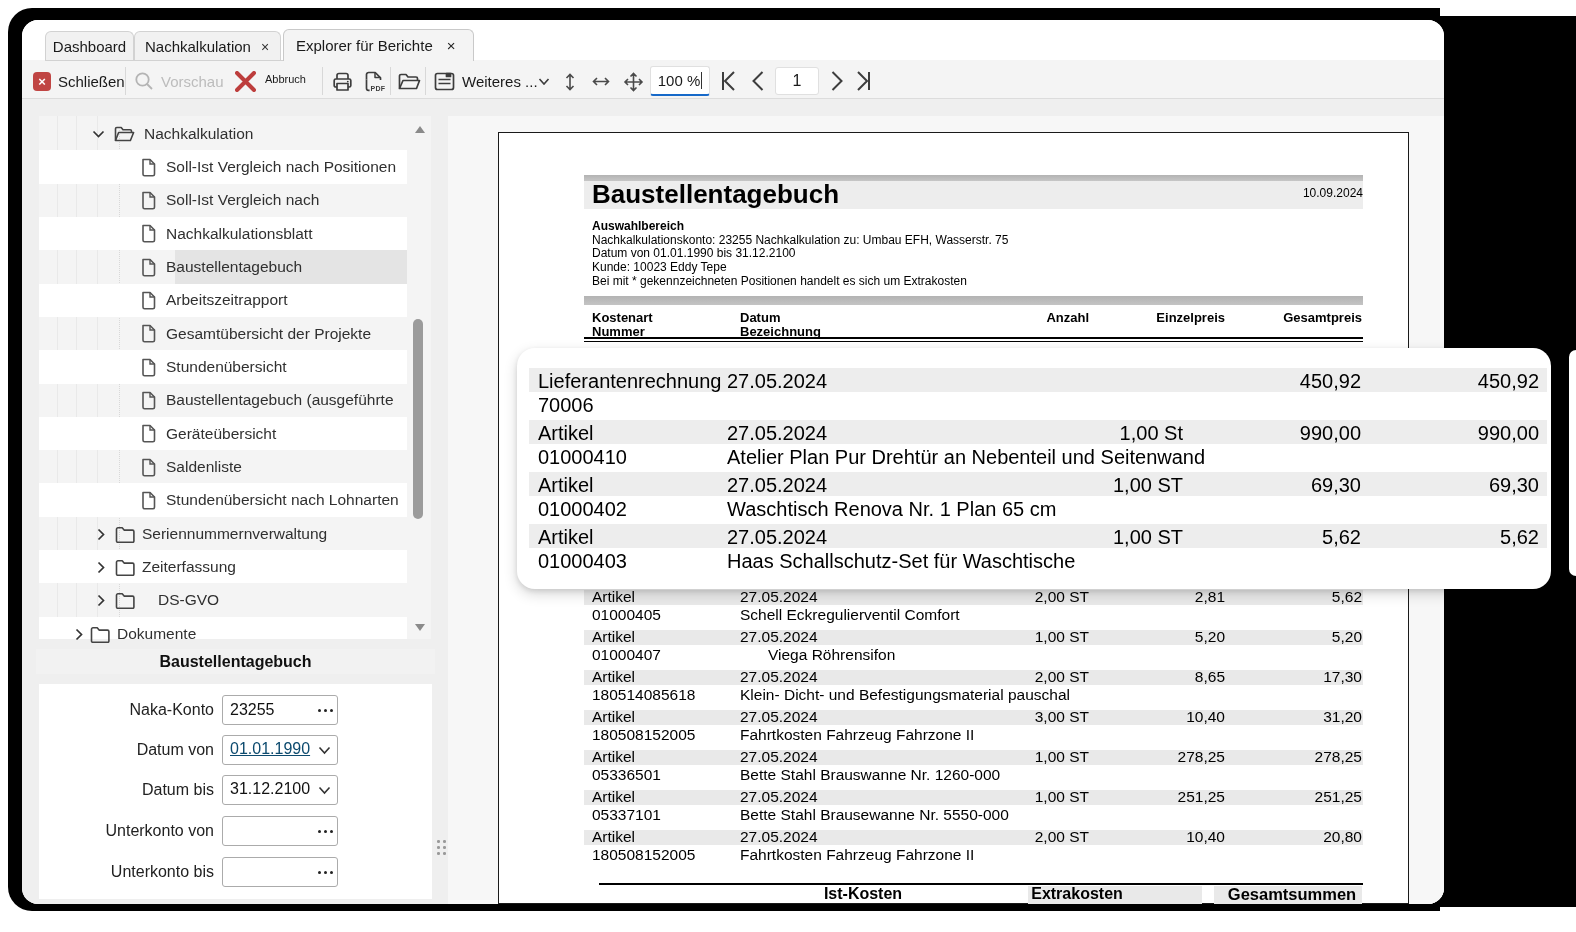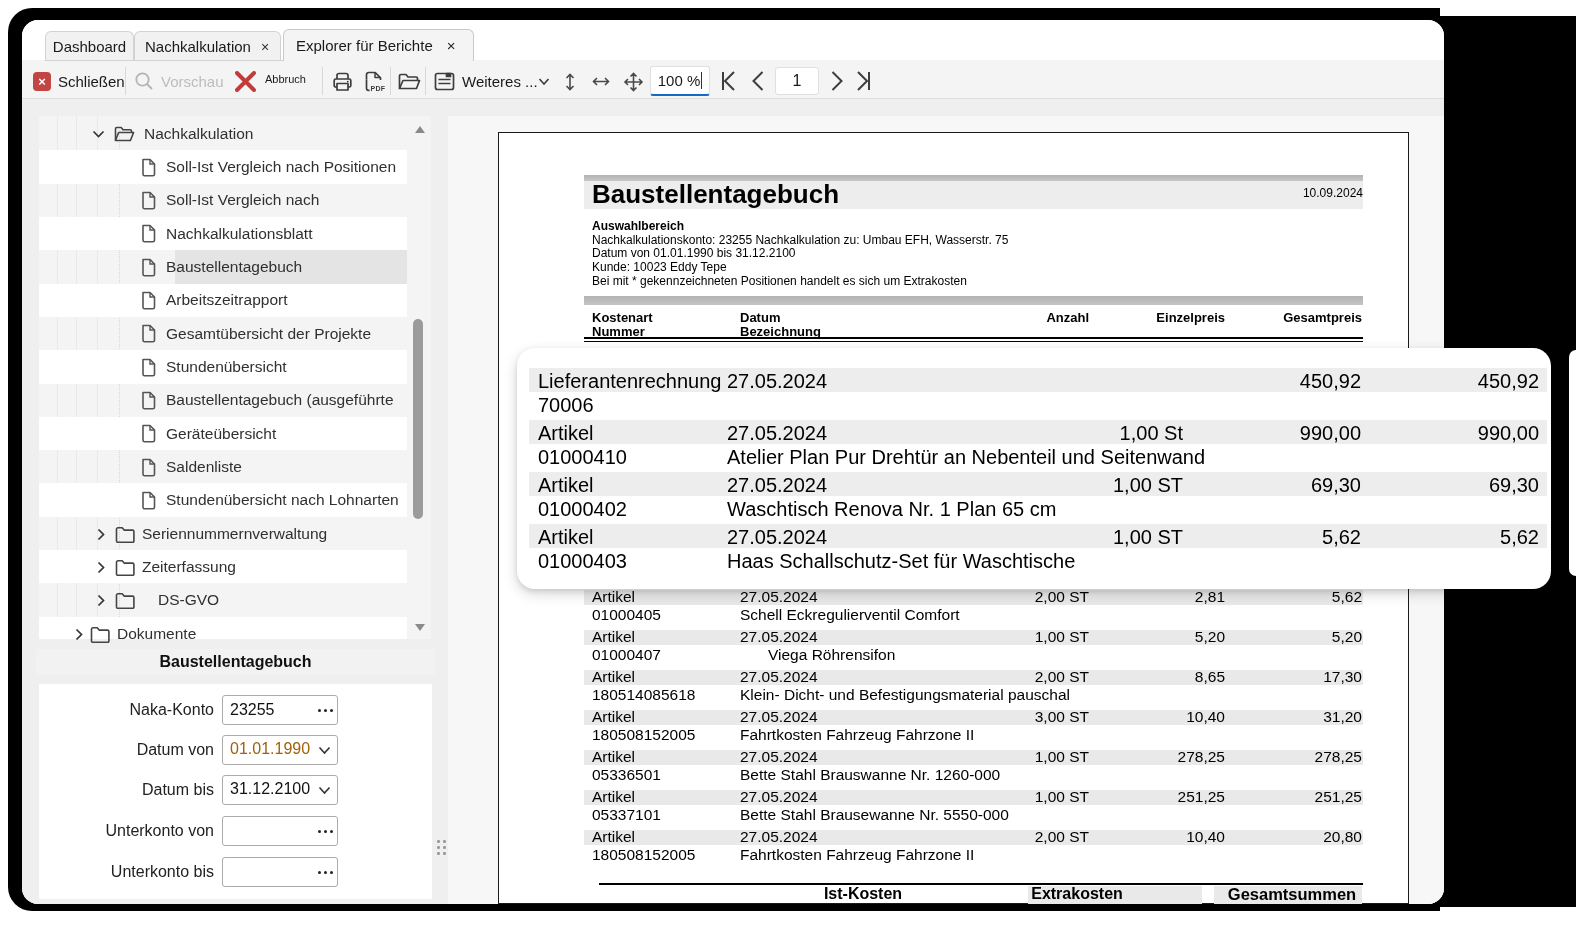--- a/index.html
+++ b/index.html
@@ -242,21 +242,21 @@
   <div class="abs lbl" style="left:60px; top:680px; width:132px; text-align:right;">Naka-Konto</div>
   <div class="abs inp" style="left:200px; top:675px; width:116px; height:30px;"></div>
   <div class="abs" style="left:208px; top:680px; font-size:16px; color:#111; line-height:20px;">23255</div>
   <div class="abs dots3" style="left:296px; top:689px;">
       <i></i>
       <i></i>
       <i></i>
     </div>
   <div class="abs lbl" style="left:60px; top:720px; width:132px; text-align:right;">Datum von</div>
   <div class="abs inp" style="left:200px; top:715px; width:116px; height:30px;"></div>
-  <div class="abs" style="left:208px; top:719px; font-size:16px; color:#a16207; line-height:20px;">01.01.1990</div>
+  <div class="abs" style="left:208px; top:719px; font-size:16px; color:#0c4a6e; line-height:20px;text-decoration:underline;">01.01.1990</div>
   <svg class="abs" style="left:296px; top:726px;" width="13" height="9" viewBox="0 0 13 9" fill="none" stroke="#333" stroke-width="1.6">
       <path d="M1.5 1.5 L6.5 7 L11.5 1.5"></path>
     </svg>
   <div class="abs lbl" style="left:60px; top:760px; width:132px; text-align:right;">Datum bis</div>
   <div class="abs inp" style="left:200px; top:755px; width:116px; height:30px;"></div>
   <div class="abs" style="left:208px; top:759px; font-size:16px; color:#111; line-height:20px;">31.12.2100</div>
   <svg class="abs" style="left:296px; top:766px;" width="13" height="9" viewBox="0 0 13 9" fill="none" stroke="#333" stroke-width="1.6">
       <path d="M1.5 1.5 L6.5 7 L11.5 1.5"></path>
     </svg>
   <div class="abs lbl" style="left:60px; top:801px; width:132px; text-align:right;">Unterkonto von</div>

